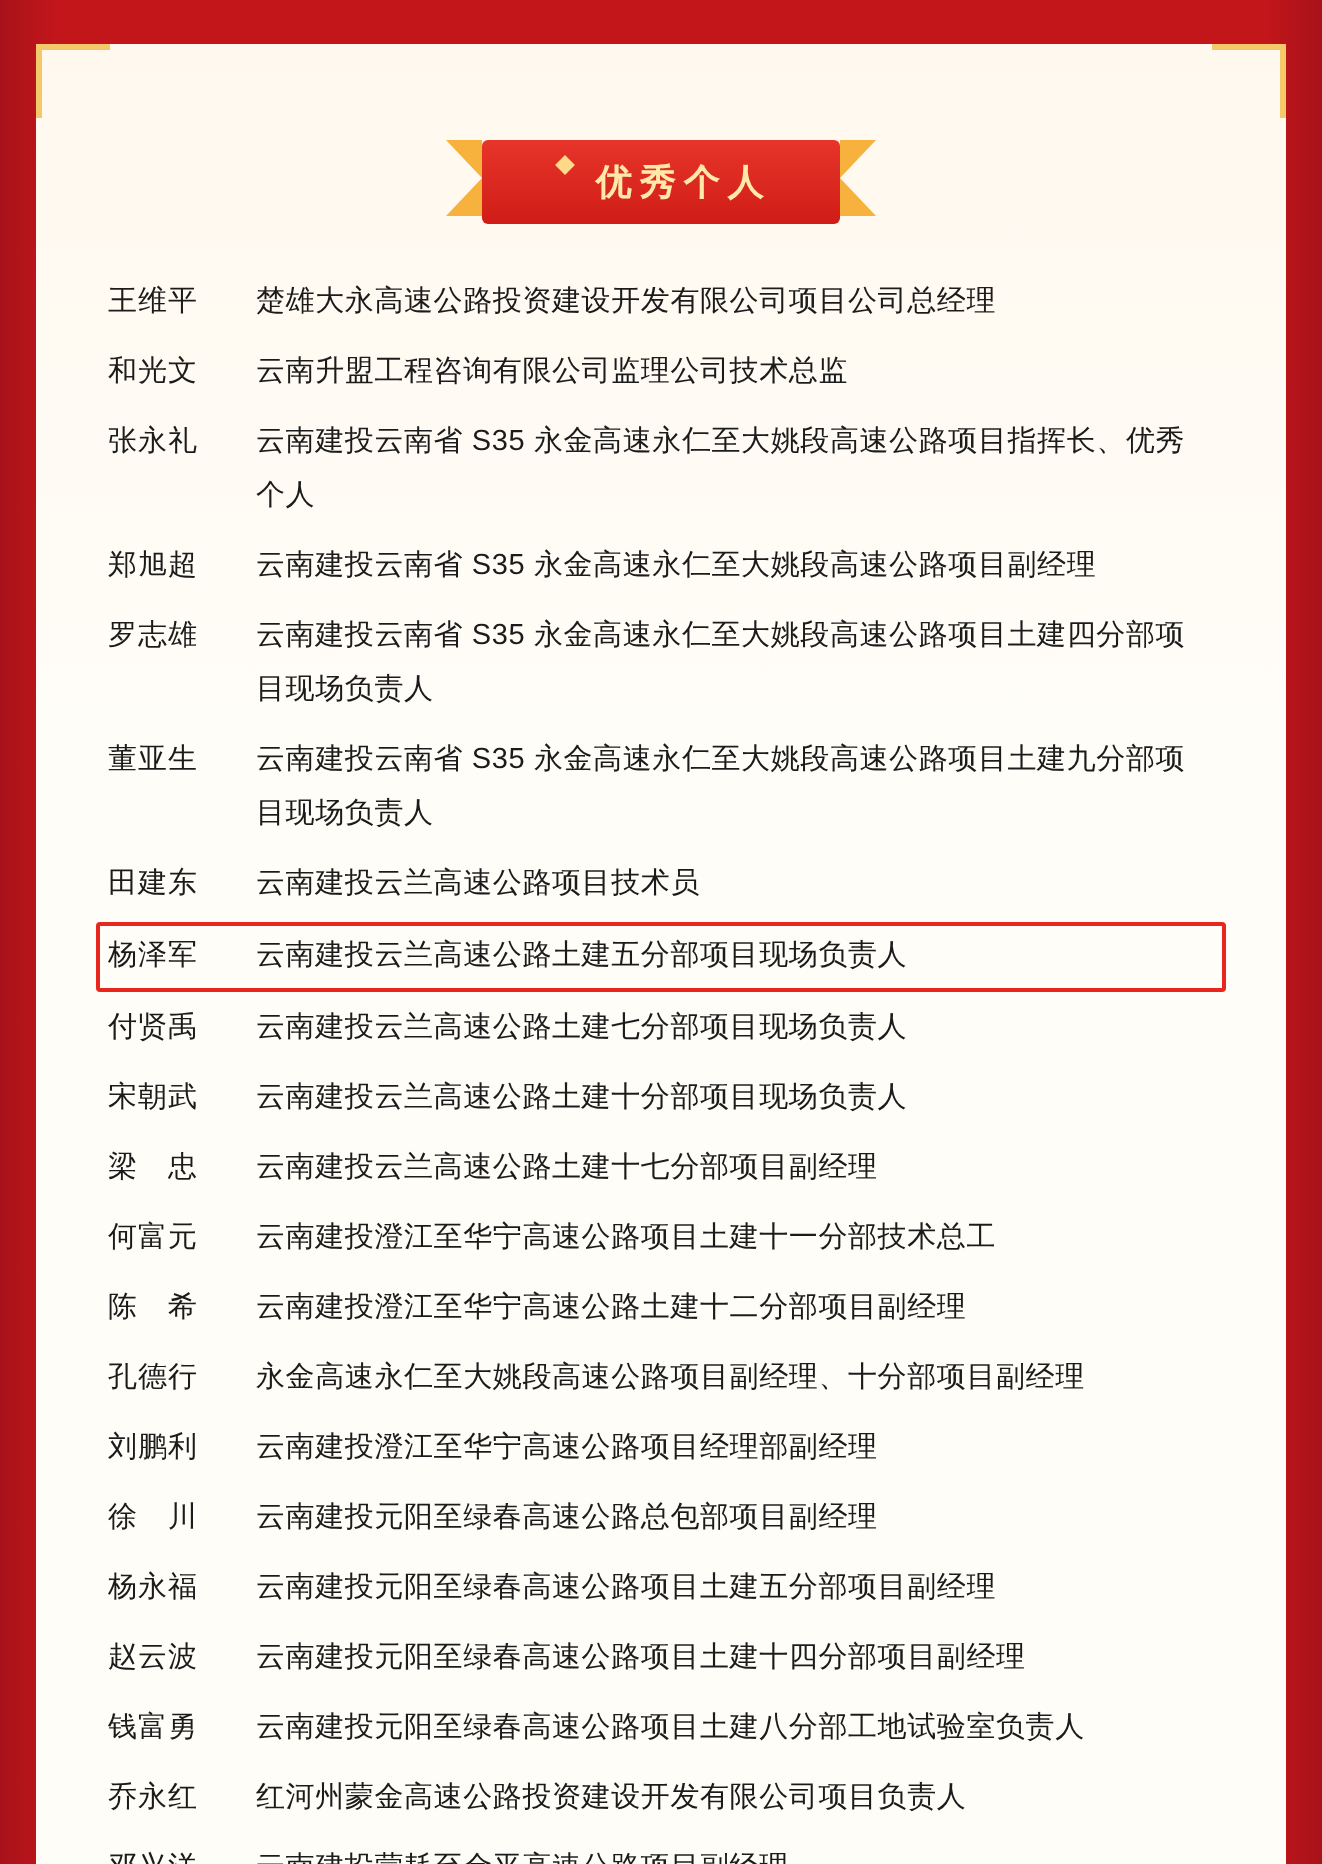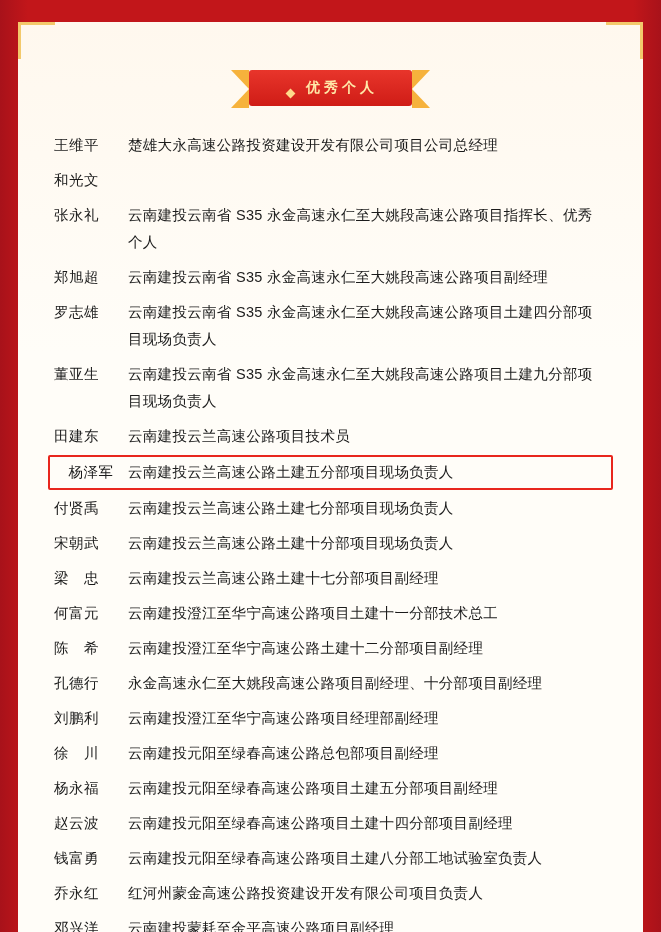--- a/index.html
+++ b/index.html
@@ -49,25 +49,25 @@
   .corner.tr { right: 18px; top: 22px; border-right: 3px solid #f3c96b; border-top: 3px solid #f3c96b; }
 
   .banner-wrap {
     display: flex;
     justify-content: center;
     margin: 18px 0 22px 0;
   }
   .banner {
     position: relative;
     display: inline-flex;
-    align-items: flex-end;
+    align-items: flex-start;
     justify-content: center;
     background: linear-gradient(180deg, #e8352b 0%, #cf1c16 100%);
     color: #ffe9a8;
-    font-size: 14px;
+    font-size: 18px;
     font-weight: bold;
     letter-spacing: 4px;
     padding: 9px 34px 9px 38px;
     border-radius: 3px;
   }
   .banner .ribbon {
     position: absolute;
     top: 0;
     width: 0;
     height: 0;
@@ -101,21 +101,20 @@
     display: flex;
     align-items: flex-start;
     padding: 4px 6px 4px 6px;
     border-radius: 2px;
     position: relative;
   }
   .row.highlight {
     border: 2px solid #e8261d;
     padding: 2px 4px 2px 4px;
     margin: 1px 0;
-    text-align: center;
   }
   .name {
     flex: none;
     width: 74px;
     color: #1b1b1b;
     font-size: 14.5px;
     line-height: 27px;
     letter-spacing: 0.5px;
     white-space: nowrap;
   }
@@ -146,20 +145,21 @@
 
     <div class="list">
 
       <div class="row">
         <div class="name">王维平</div>
         <div class="desc">楚雄大永高速公路投资建设开发有限公司项目公司总经理</div>
       </div>
 
       <div class="row">
         <div class="name">和光文</div>
+        <div class="desc">云南升盟工程咨询有限公司监理公司技术总监</div>
       </div>
 
       <div class="row">
         <div class="name">张永礼</div>
         <div class="desc">云南建投云南省 S35 永金高速永仁至大姚段高速公路项目指挥长、优秀个人</div>
       </div>
 
       <div class="row">
         <div class="name">郑旭超</div>
         <div class="desc">云南建投云南省 S35 永金高速永仁至大姚段高速公路项目副经理</div>

